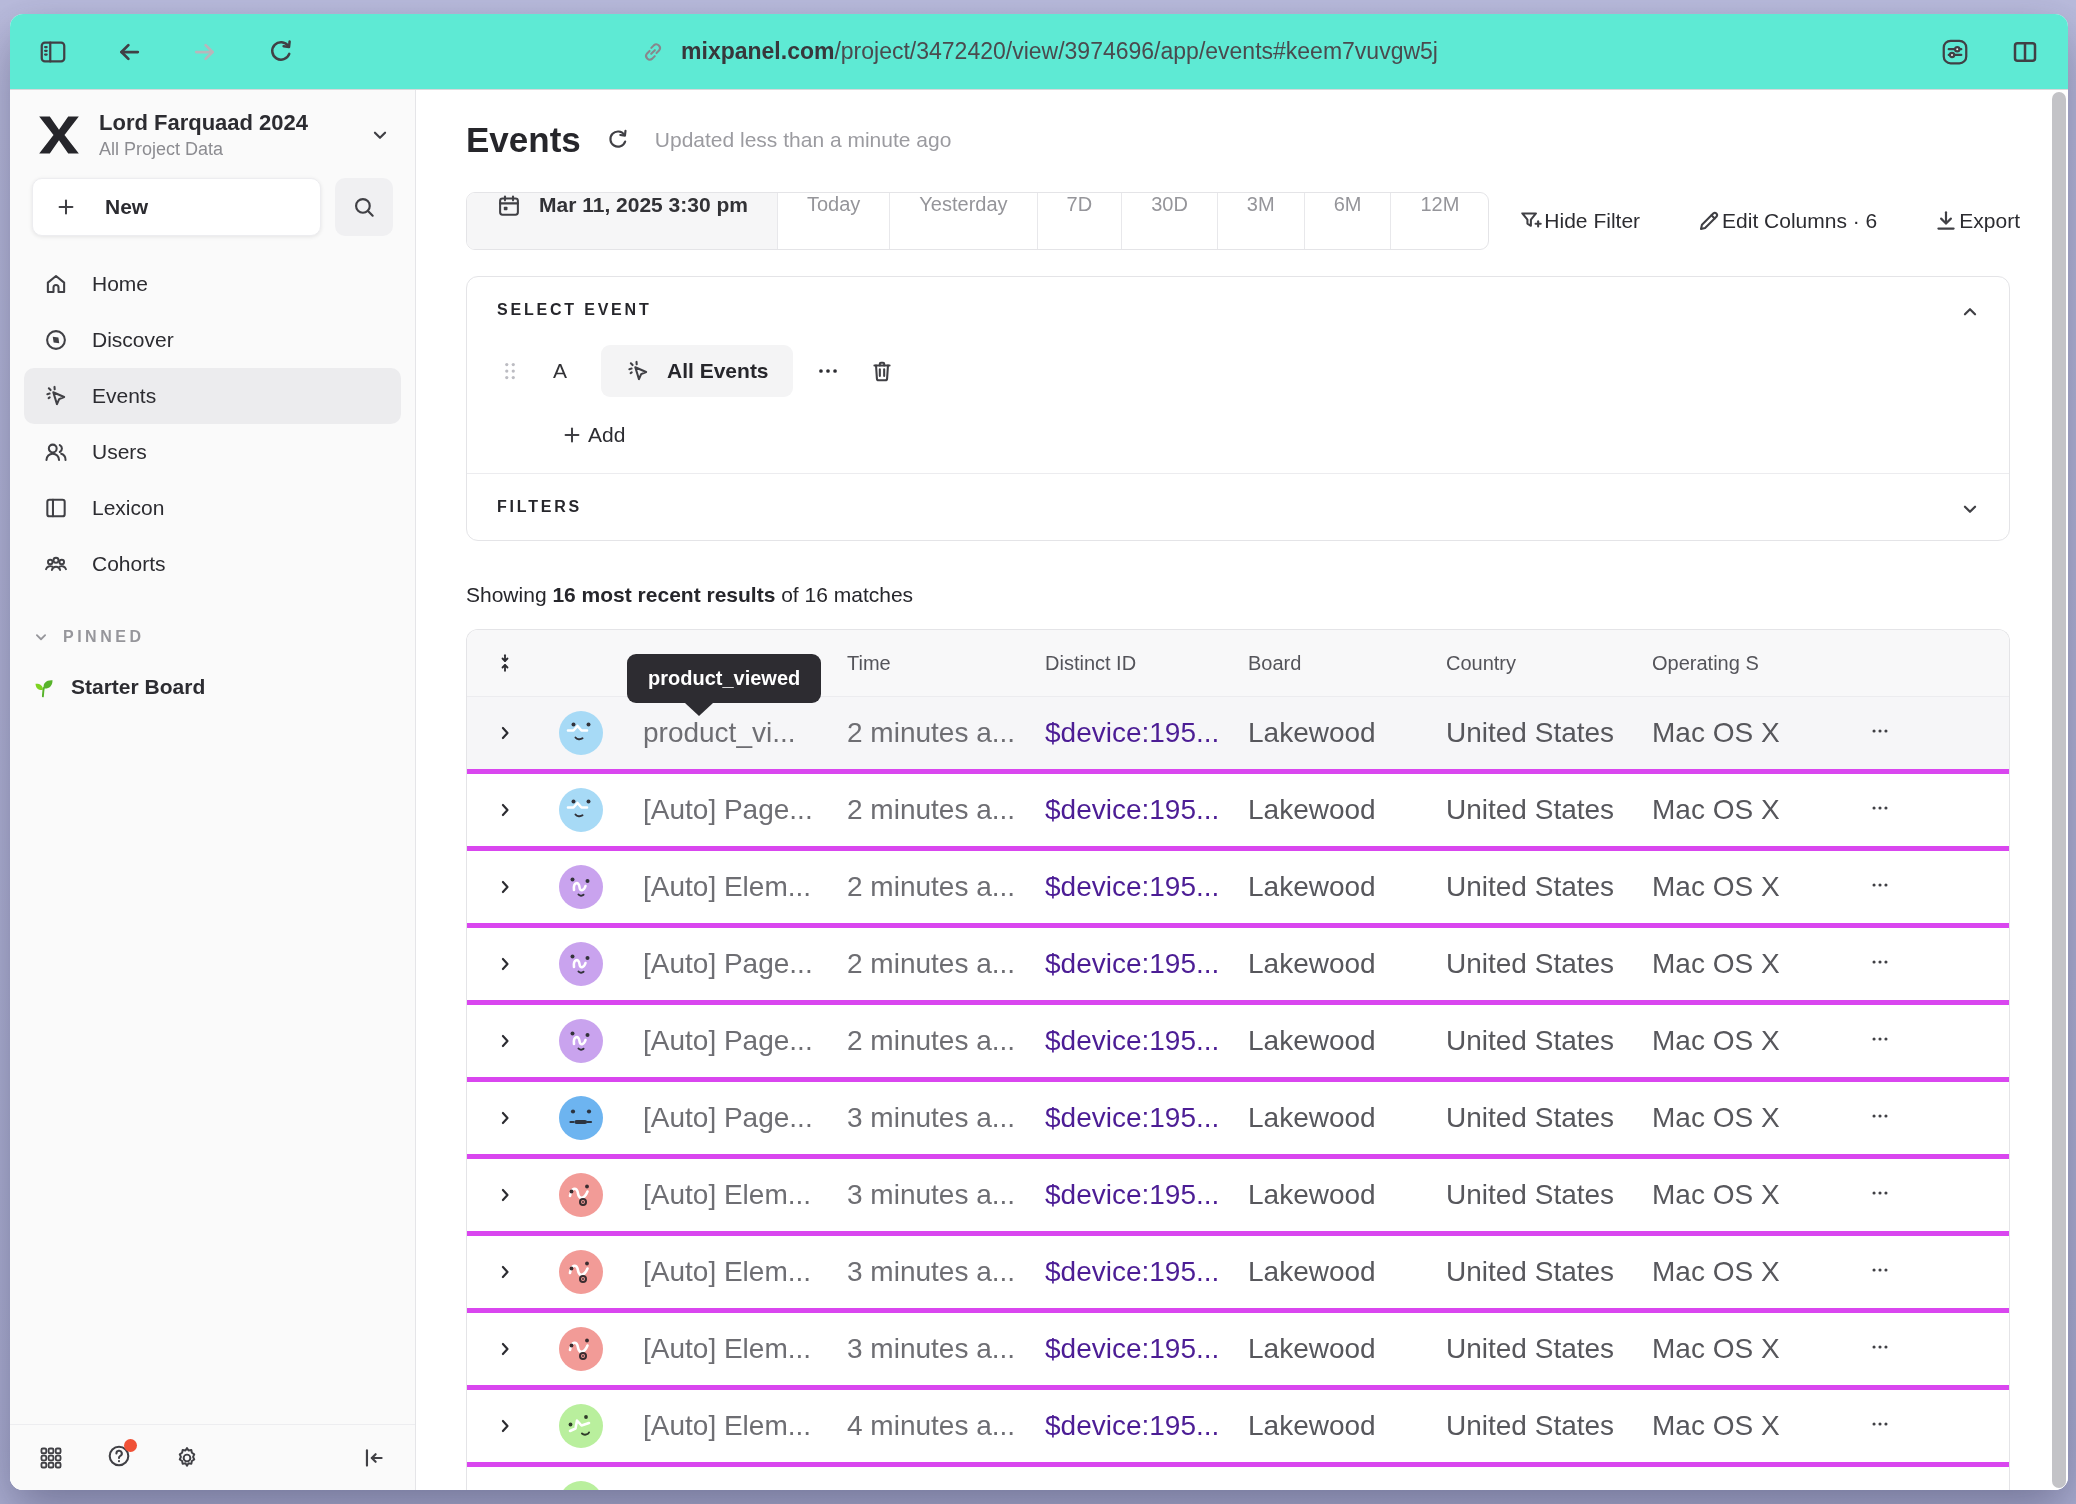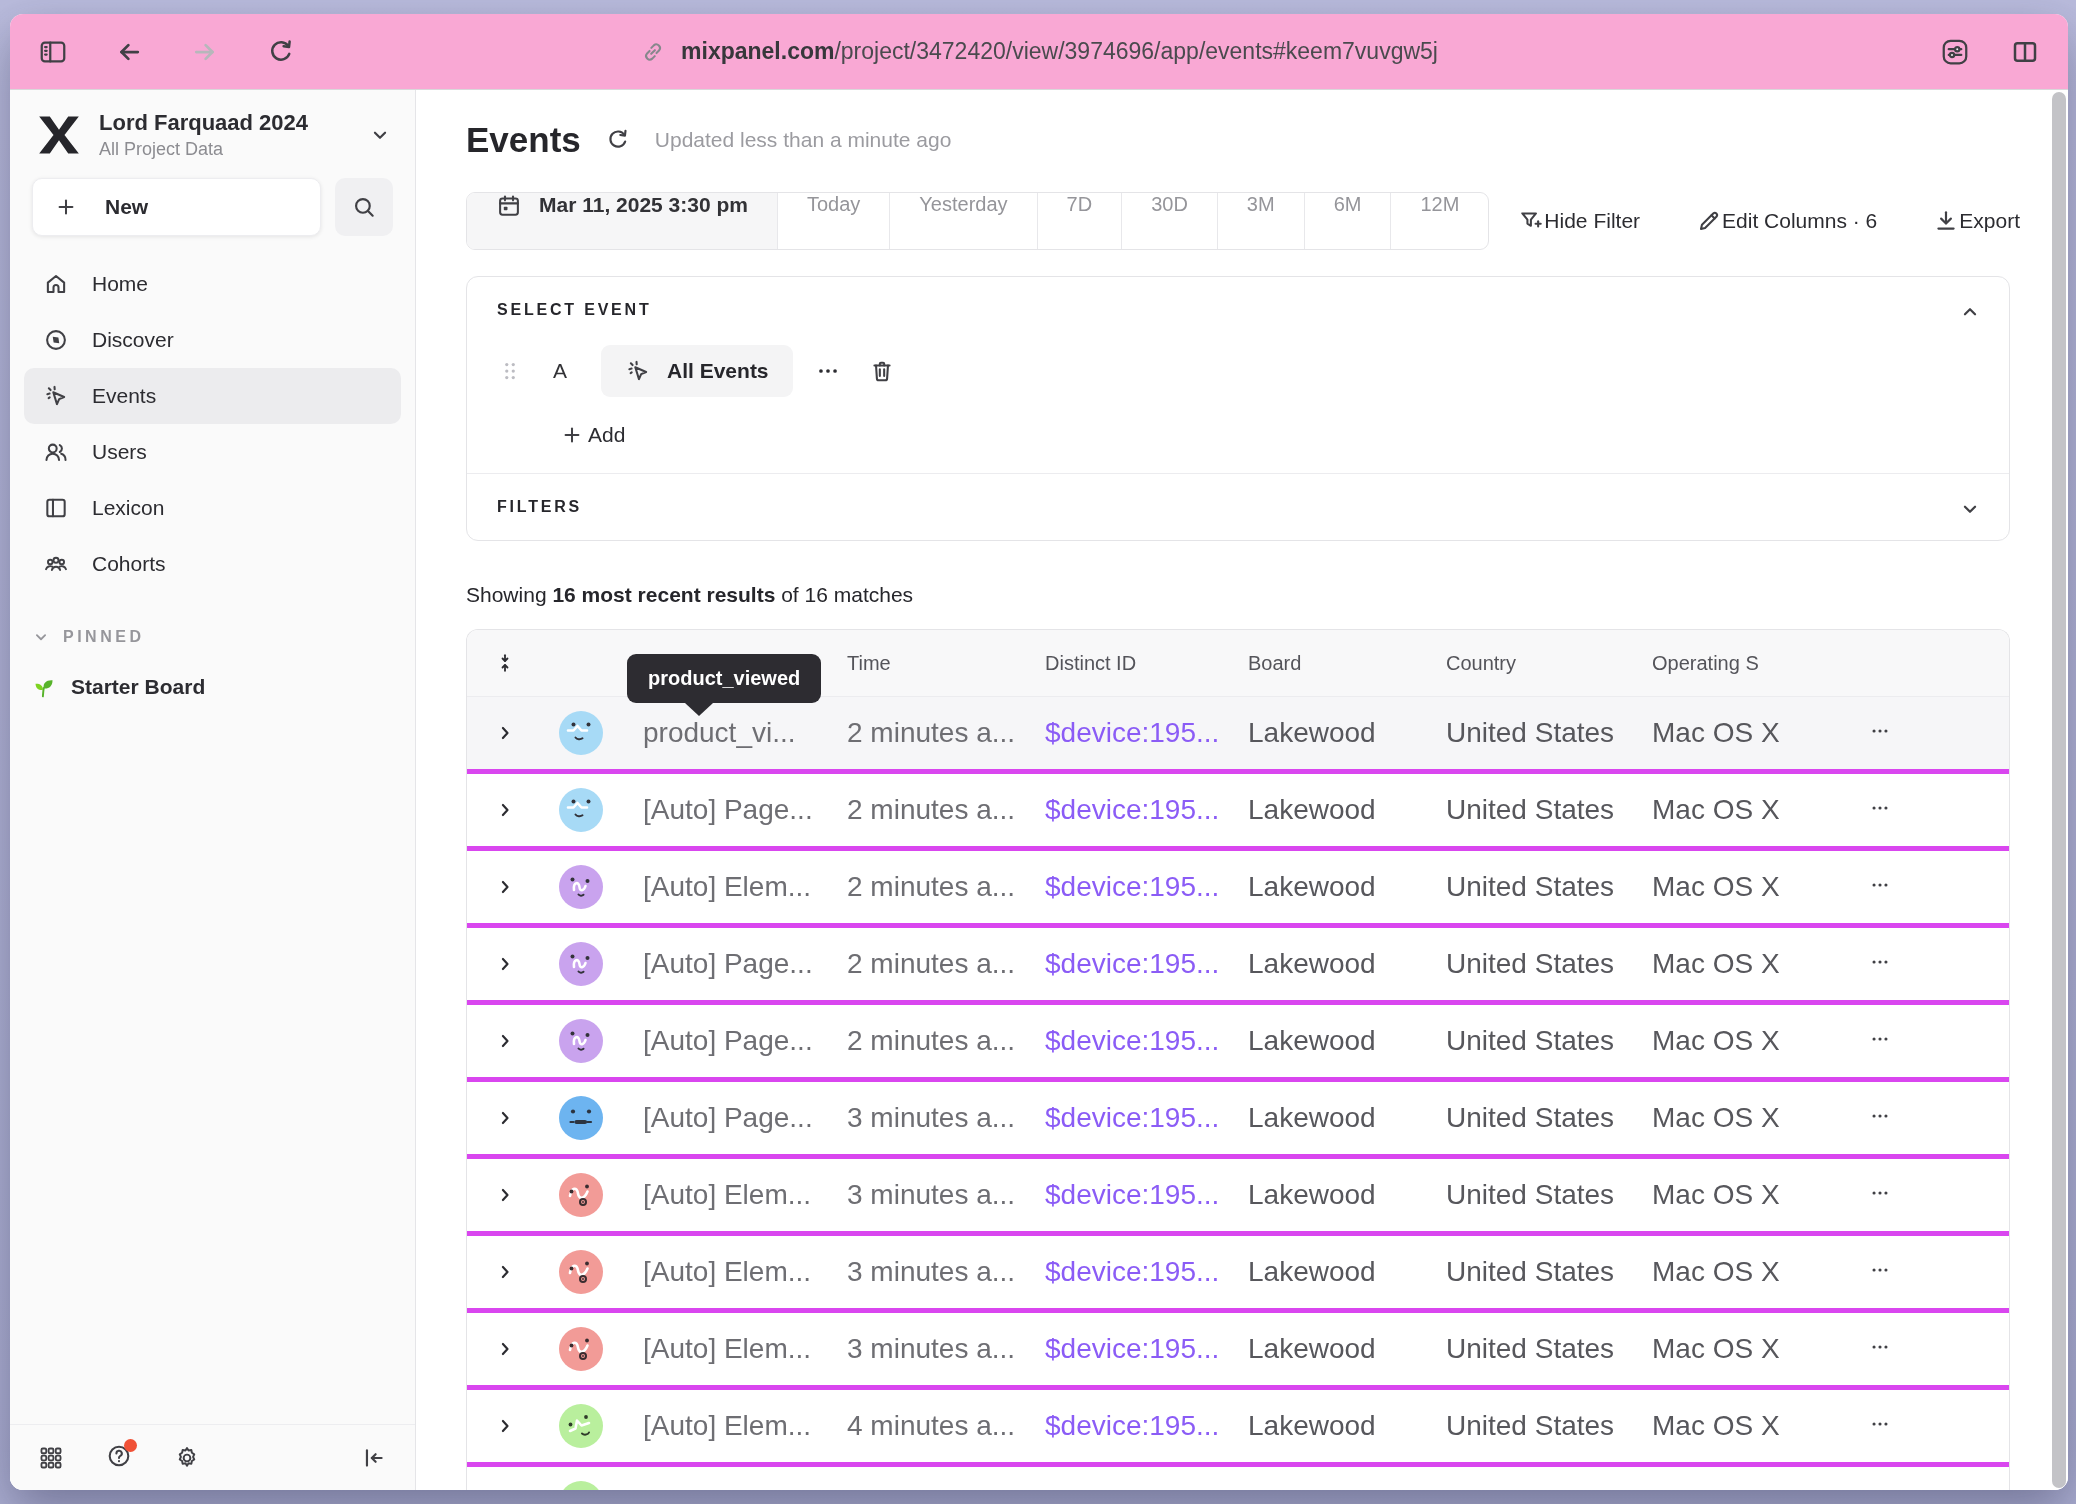--- a/index.html
+++ b/index.html
@@ -7,21 +7,21 @@
   body { font-family:"Liberation Sans", sans-serif; overflow:hidden; }
 
   .desktop { position:relative; width:2076px; height:1504px;
     background:linear-gradient(#babcdd,#acafd2); overflow:hidden; }
 
   .window { position:absolute; left:10px; top:14px; width:2058px; height:1476px;
     background:#fff; border-radius:13px; overflow:hidden;
     box-shadow:0 20px 50px rgba(25,25,60,.38); display:flex; flex-direction:column; }
 
   
-  .browser-bar { flex:0 0 76px; background:#f9a8d4; border-bottom:1px solid #d9d8da;
+  .browser-bar { flex:0 0 76px; background:#5eead4; border-bottom:1px solid #d9d8da;
     display:flex; align-items:center; padding:0 28px; position:relative; }
   .chrome-left { display:flex; align-items:center; gap:46px; }
   .url-group { position:absolute; left:50%; transform:translateX(-50%);
     display:flex; align-items:center; gap:15px; white-space:nowrap; }
   .url-text { font-size:23px; color:#4a4a4e; }
   .url-domain { font-weight:700; color:#37373b; }
   .chrome-right { margin-left:auto; display:flex; align-items:center; gap:40px; }
 
   .ic { display:inline-block; width:26px; height:26px; color:#404045; flex:0 0 auto; }
   .ic svg { width:100%; height:100%; display:block; }
@@ -108,21 +108,21 @@
     overflow:hidden; position:relative; }
   .t-grid { display:grid; grid-template-columns:76px 76px 228px 198px 203px 198px 206px 175px 1fr;
     align-items:center; }
   .t-head { height:67px; background:#f8f8f9; border-bottom:1px solid #ececef;
     color:#54545a; font-size:20px; font-weight:500; }
   .t-row { height:77px; border-bottom:5px solid #d946ef; font-size:28px; color:#626267; background:#fff; }
   .t-row.hl { background:#f6f6f8; }
   .cell { padding-right:12px; white-space:nowrap; overflow:hidden; }
   .c-center { display:grid; place-items:center; padding:0; }
   .cell-event, .cell-time { color:#6e6e73; }
-  .cell-link { color:#8b5cf6; cursor:pointer; }
+  .cell-link { color:#4c1d95; cursor:pointer; }
   .cell-geo { color:#57575c; }
   .c-actions { padding-left:42px; color:#2c2c31; cursor:pointer; }
   .avatar { width:44px; height:44px; }
 
   .tooltip { position:absolute; left:160px; top:24px; background:#2d2c31; color:#fff;
     font-size:20px; font-weight:600; padding:13px 21px; border-radius:9px; z-index:6;
     white-space:nowrap; }
   .tooltip::after { content:""; position:absolute; left:58px; top:100%;
     border:14px solid transparent; border-top:13px solid #2d2c31; border-bottom:none; }
 

